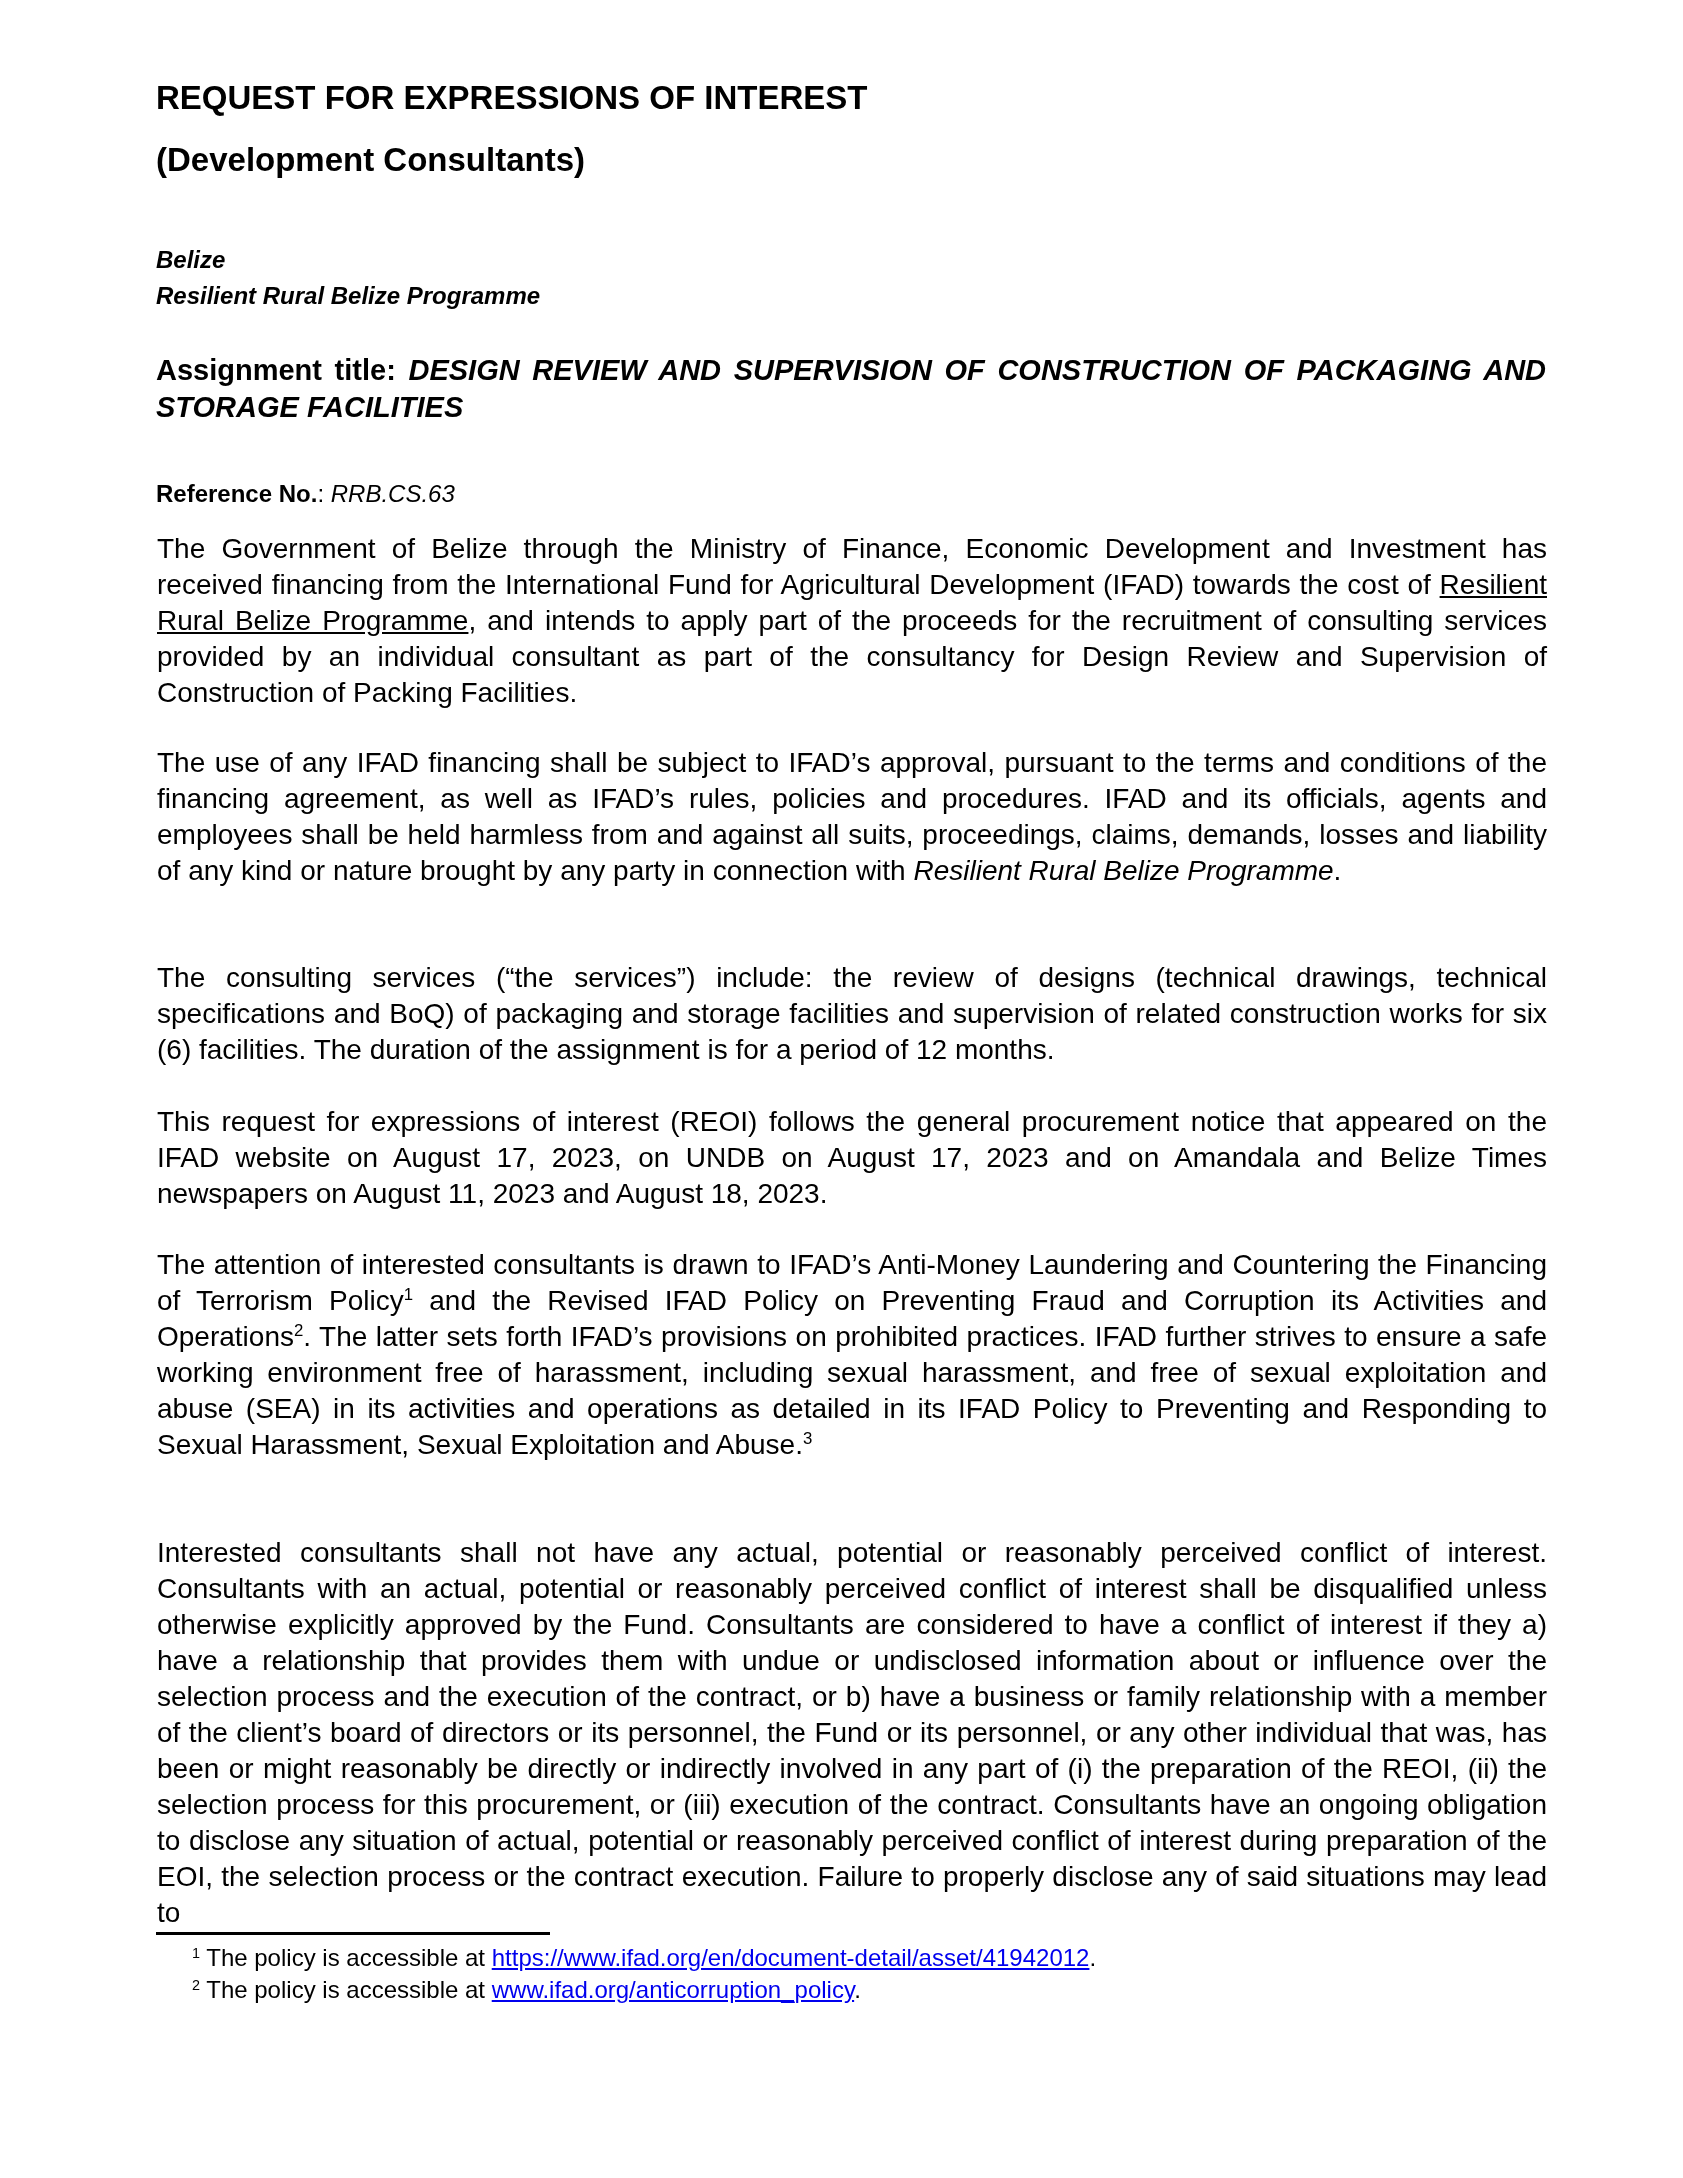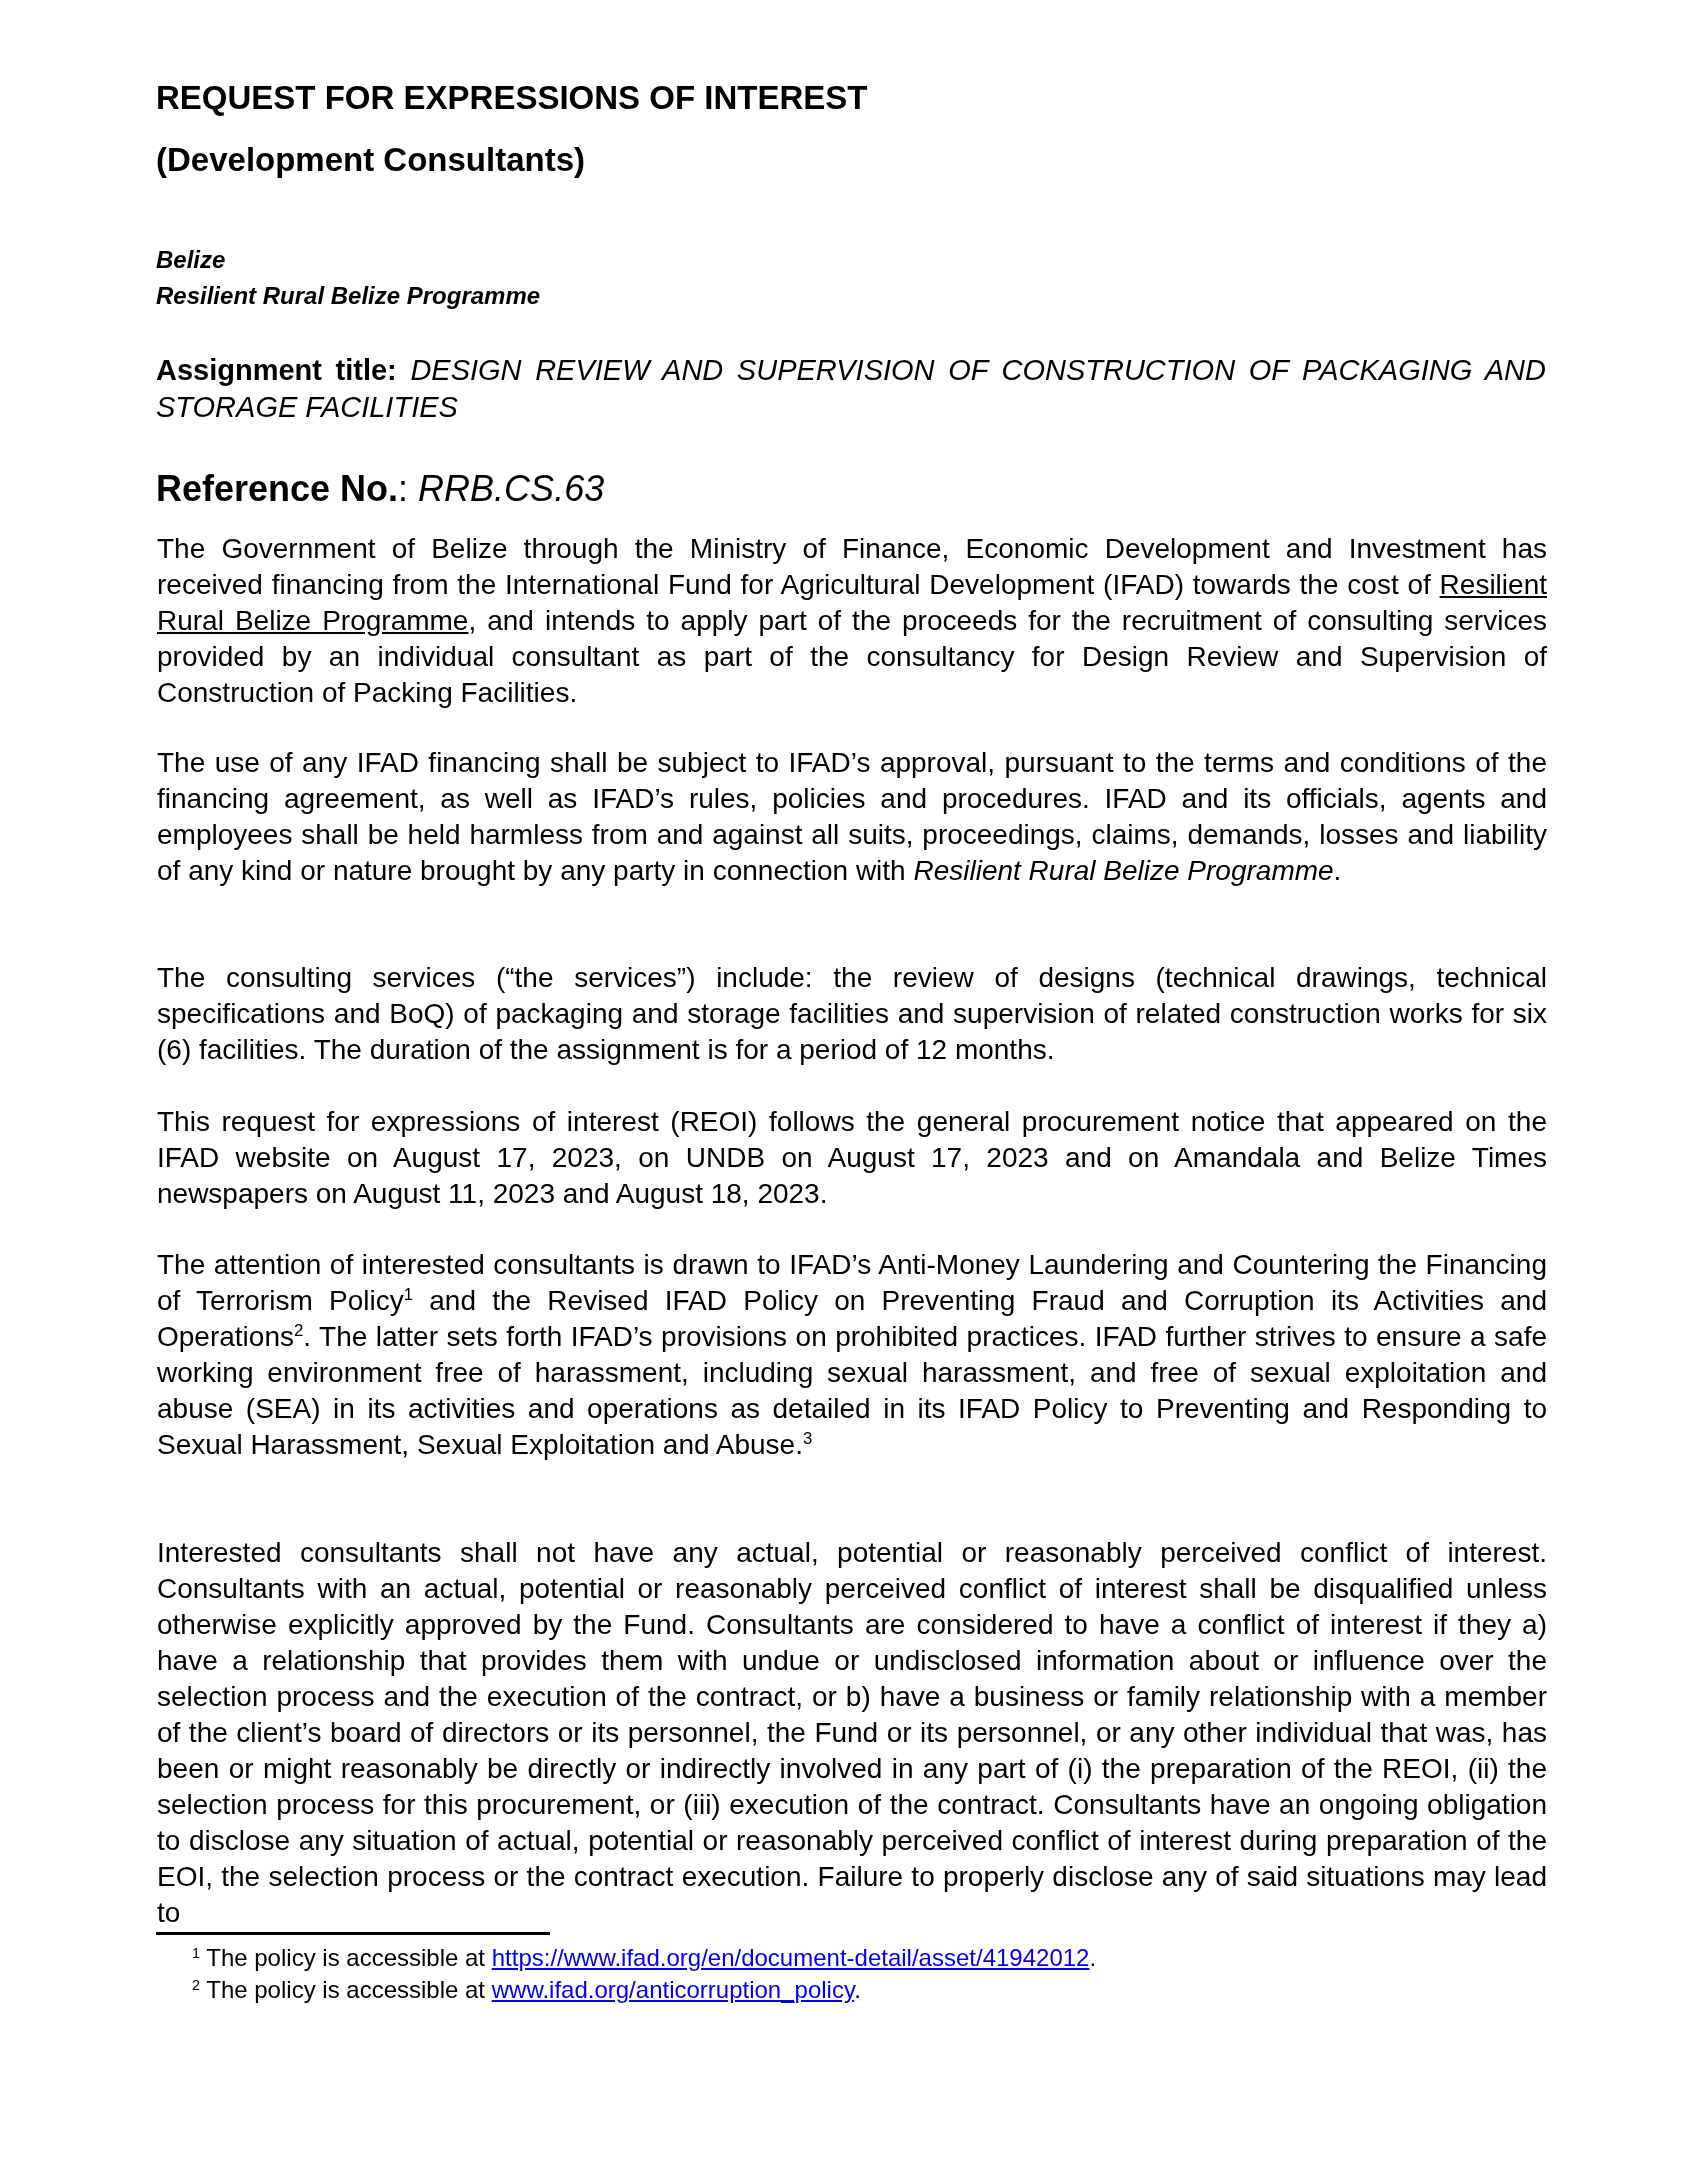--- a/index.html
+++ b/index.html
@@ -17,23 +17,23 @@
   .country, .programme {
     position: absolute; left: 0; font-weight: bold; font-style: italic; font-size: 24px;
   }
   .country { top: 246px; }
   .programme { top: 282px; }
   .assign {
     position: absolute; left: 0; top: 352px; width: 1390px;
     font-size: 29px; line-height: 37px; text-align: justify; text-align-last: left;
   }
   .assign .lbl { font-weight: bold; }
-  .assign .val { font-style: italic; }
+  .assign .val { font-style: italic; font-weight: bold; }
   .ref {
-    position: absolute; left: 0; top: 468px; font-size: 36px;
+    position: absolute; left: 0; top: 480px; font-size: 24px;
   }
   .ref .lbl { font-weight: bold; }
   .ref .val { font-style: italic; }
   .para {
     position: absolute; left: 1px; width: 1390px;
     font-size: 28px; line-height: 36px; text-align: justify;
   }
   .p1 { top: 531px; }
   .p2 { top: 745px; }
   .p3 { top: 960px; }

